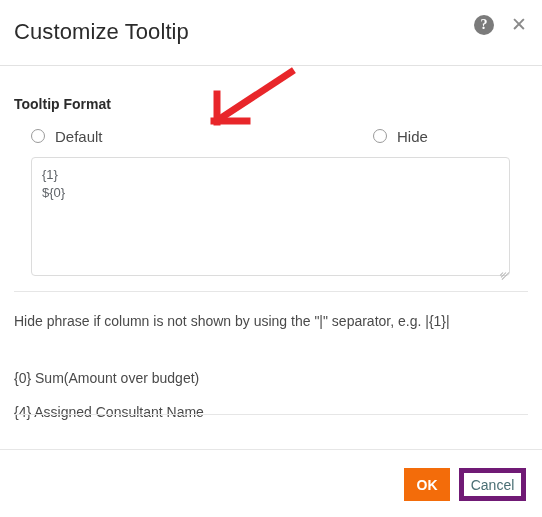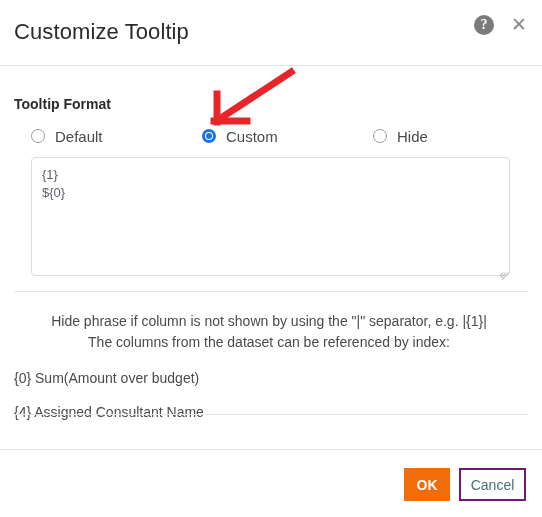--- a/index.html
+++ b/index.html
@@ -196,21 +196,20 @@
     height: 1px;
     background: #e6e6e6;
   }
 
   
   .help-text {
     position: absolute;
     left: 14px;
     top: 311px;
     width: 510px;
-    text-align: center;
   }
   .help-line {
     font-size: 14px;
     line-height: 21px;
     color: #4a4a4a;
     white-space: nowrap;
   }
   .columns-list {
     position: absolute;
     left: 14px;
@@ -251,21 +250,21 @@
     width: 46px;
     background: #f36c0a;
     border: 1px solid #f36c0a;
     color: #ffffff;
     font-weight: bold;
   }
   .btn-cancel {
     left: 459px;
     width: 67px;
     background: #ffffff;
-    border: 2px solid #701a75;
+    border: 5px solid #701a75;
     color: #4a6f74;
   }
 
   
   .annotation-arrow {
     position: absolute;
     left: 195px;
     top: 66px;
     width: 110px;
     height: 62px;
@@ -285,43 +284,38 @@
     </div>
   </div>
 
   <div class="section-label">Tooltip Format</div>
 
   <div class="radio-row">
     <div class="radio-option opt0">
       <span class="radio-mark"></span>
       <span class="radio-label">Default</span>
     </div>
-    <div class="radio-option opt1">
-      <span class="radio-mark checked"></span>
-      <span class="radio-label">Custom</span>
-    </div>
     <div class="radio-option opt2">
       <span class="radio-mark"></span>
       <span class="radio-label">Hide</span>
     </div>
   </div>
 
   <textarea class="format-textarea" spellcheck="false" placeholder="" style="">{1}
 ${0}</textarea>
   <div class="resize-grip">
     <i></i>
       <i></i>
       <i></i>
   </div>
 
   <div class="divider-inset divider-top-help"></div>
 
   <div class="help-text">
     <div class="help-line">Hide phrase if column is not shown by using the "|" separator, e.g. |{1}|</div>
-    <div class="help-line">The columns from the dataset can be referenced by index:</div>
   </div>
 
   <div class="columns-list">
     <div class="column-line">{0} Sum(Amount over budget)</div>
     <div class="column-line">{4} Assigned Consultant Name</div>
   </div>
 
   <div class="divider-inset divider-bottom-help"></div>
   <div class="divider-footer"></div>
 

